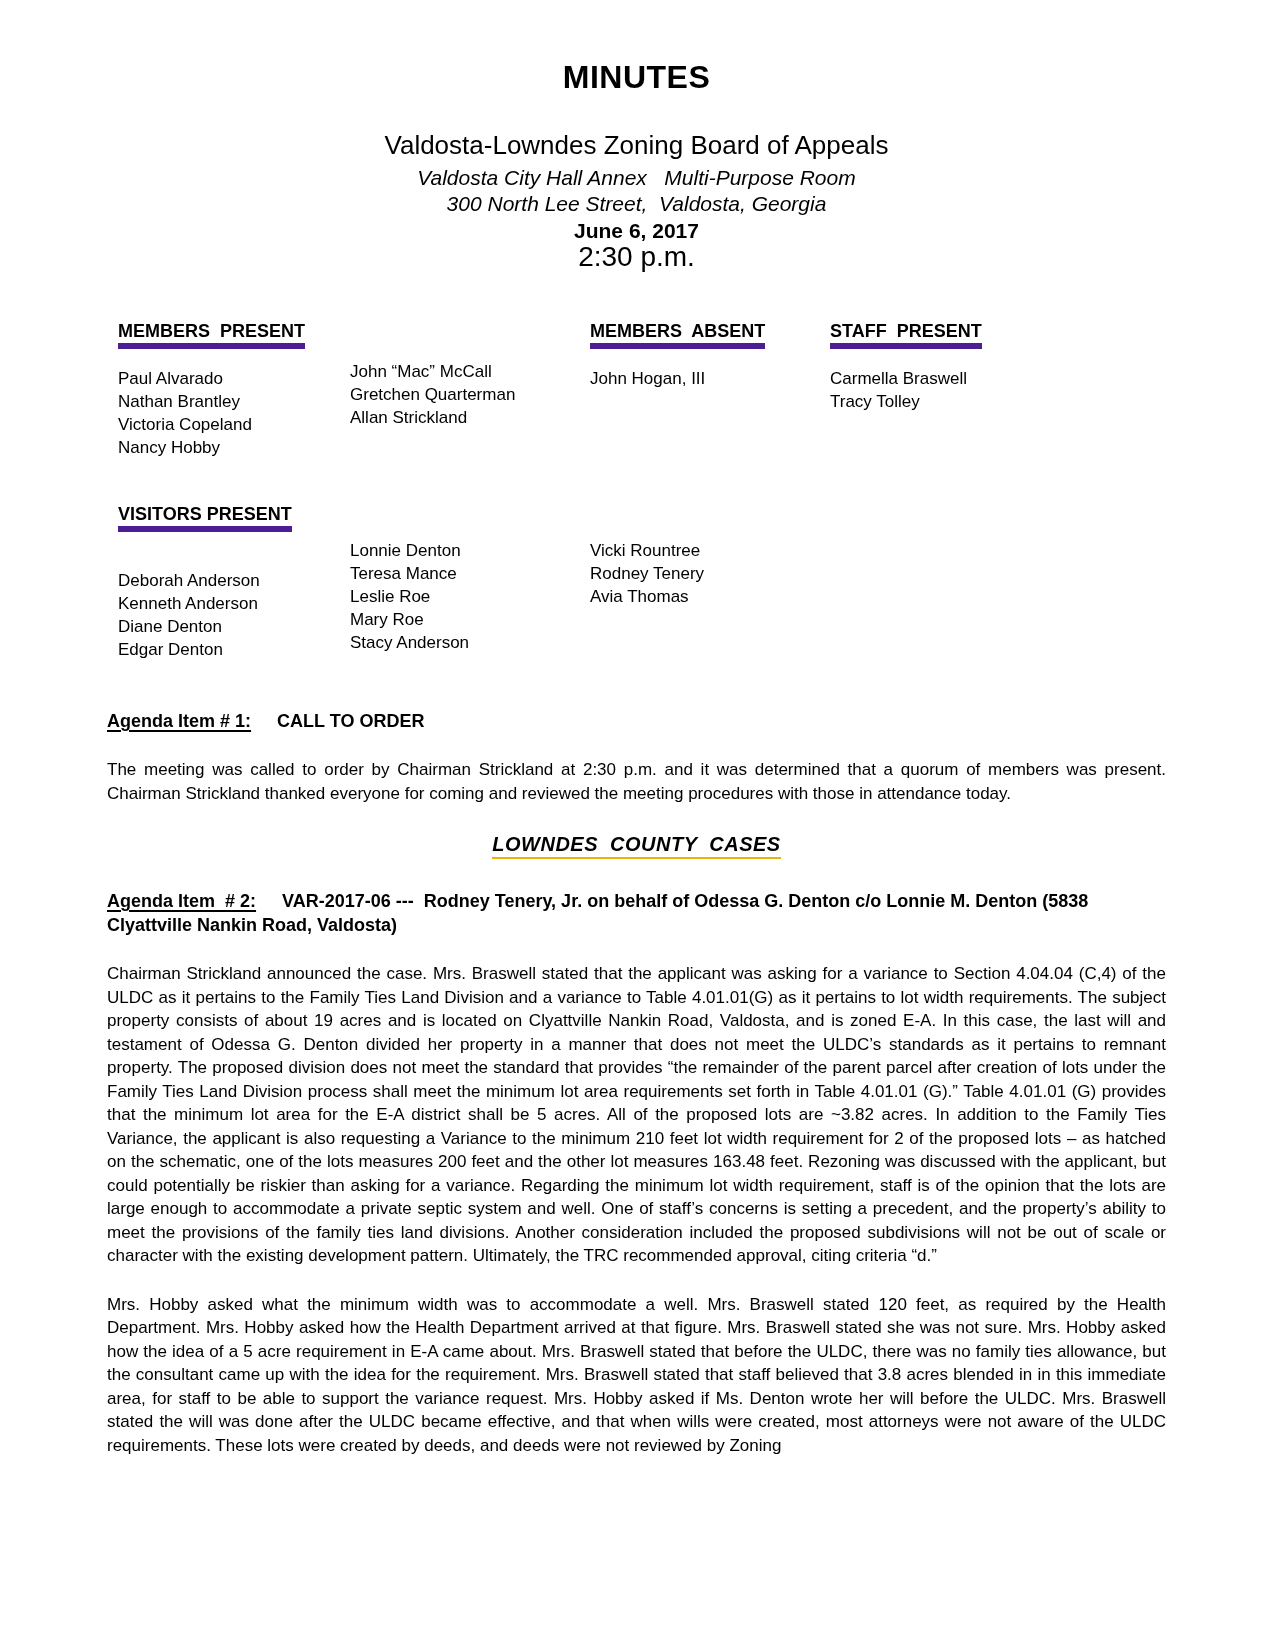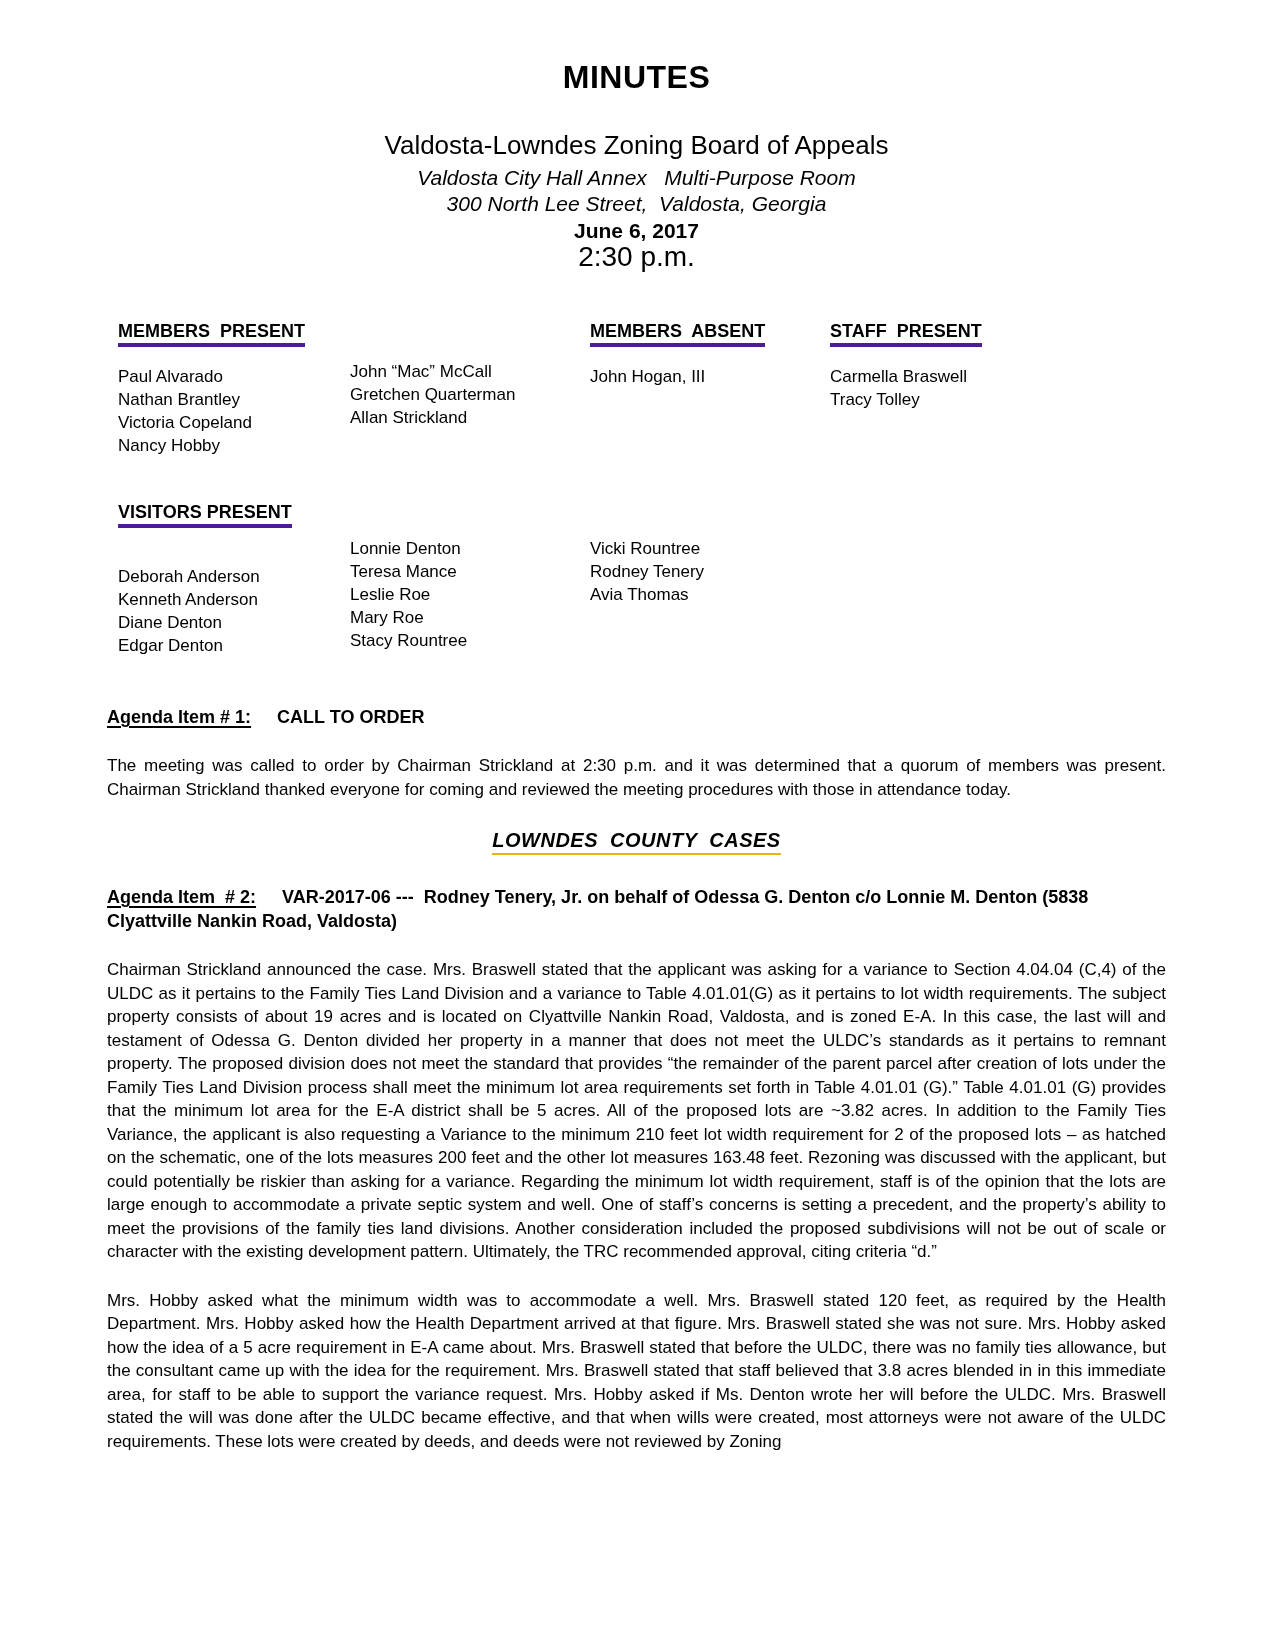--- a/index.html
+++ b/index.html
@@ -38,21 +38,21 @@
   .att-col-c { width: 240px; }
   .att-col-d { flex: 1; }
   .col-heading {
     font-size: 18px;
     font-weight: bold;
     line-height: 22px;
     white-space: pre;
   }
   .col-heading .hu {
     display: inline-block;
-    border-bottom: 4px solid #4c1d95;
+    border-bottom: 6px solid #4c1d95;
     padding-bottom: 1px;
   }
   .names { margin-top: 18px; }
   .names.tight { margin-top: 14px; }
   .name-row { font-size: 17px; line-height: 23px; min-height: 23px; }
   .visitors { margin-top: 44px; }
 
   
   .agenda-heading {
     font-size: 18px;
@@ -157,21 +157,21 @@
         </div>
       </div>
 
       <div class="att-col-b">
         <div class="col-heading">&nbsp;</div>
         <div class="names tight">
           <div class="name-row">Lonnie Denton</div>
           <div class="name-row">Teresa Mance</div>
           <div class="name-row">Leslie Roe</div>
           <div class="name-row">Mary Roe</div>
-          <div class="name-row">Stacy Rountree</div>
+          <div class="name-row">Stacy Anderson</div>
         </div>
       </div>
 
       <div class="att-col-c">
         <div class="col-heading">&nbsp;</div>
         <div class="names tight">
           <div class="name-row">Vicki Rountree</div>
           <div class="name-row">Rodney Tenery</div>
           <div class="name-row">Avia Thomas</div>
         </div>

